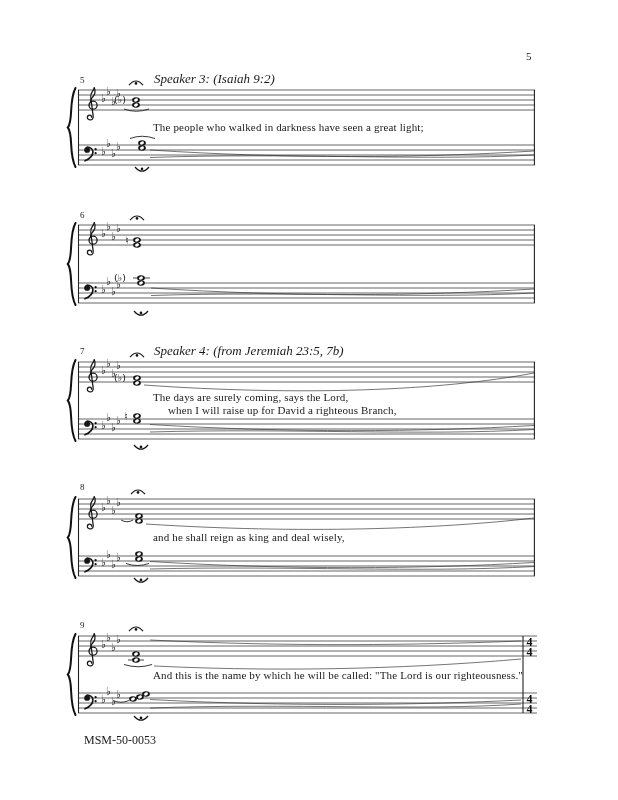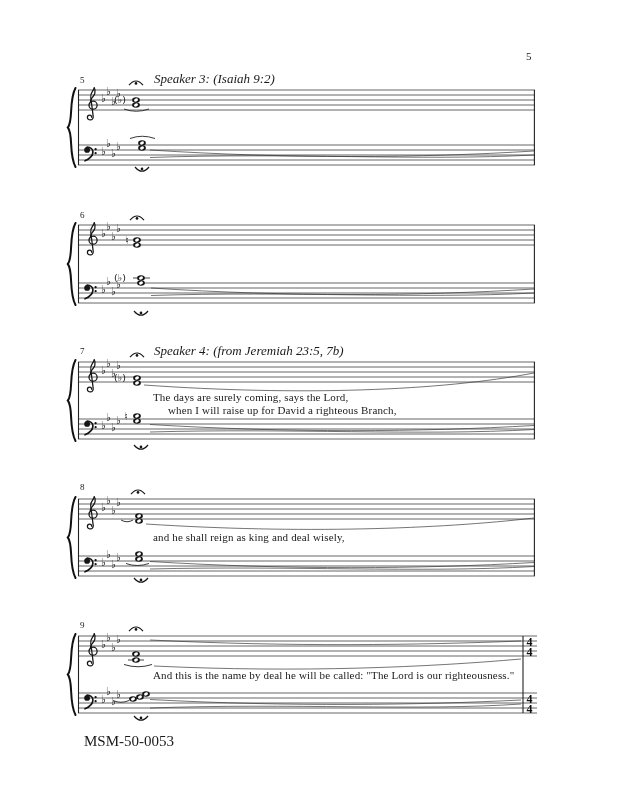--- a/index.html
+++ b/index.html
@@ -3,21 +3,21 @@
 <meta charset="utf-8">
 <style>
   html,body{margin:0;padding:0;background:#fff;}
   .page{position:relative;width:618px;height:800px;background:#fff;overflow:hidden;
         font-family:"Liberation Serif",serif;color:#1a1a1a;}
   .abs{position:absolute;white-space:nowrap;}
   .pagenum{font-size:11px;}
   .mnum{font-size:9px;}
   .speaker{font-size:13px;font-style:italic;}
   .lyric{font-size:11px;letter-spacing:.15px;}
-  .footer{font-size:15px;}
+  .footer{font-size:12px;}
   svg{position:absolute;left:0;top:0;}
   svg text.acc{font-family:"DejaVu Sans",sans-serif;fill:#1a1a1a;}
   svg text.ts{font-family:"Liberation Serif",serif;font-weight:bold;fill:#111;}
 </style>
 </head>
 <body>
 
 <div class="page">
 
 <svg width="618" height="800" viewBox="0 0 618 800">
@@ -226,28 +226,29 @@
     <path d="M154 666 C300 673 430 667 521 659" fill="none" stroke="#3a3a3a" stroke-width="0.7"></path>
     <path d="M150 699.5 C290 707 420 705 521 700" fill="none" stroke="#3a3a3a" stroke-width="0.7"></path>
     <path d="M150 708 C290 703 420 711 521 704" fill="none" stroke="#3a3a3a" stroke-width="0.7"></path>
   </g>
 </svg>
 
   <div class="abs pagenum" style="left:526px;top:50px;">5</div>
 
   <div class="abs mnum" style="left:80px;top:75px;">5</div>
   <div class="abs speaker" style="left:154px;top:71px;">Speaker 3: (Isaiah 9:2)</div>
+  <div class="abs lyric" style="left:153px;top:121px;">The people who walked in darkness have seen a great light;</div>
 
   <div class="abs mnum" style="left:80px;top:210px;">6</div>
 
   <div class="abs mnum" style="left:80px;top:346px;">7</div>
   <div class="abs speaker" style="left:154px;top:343px;">Speaker 4: (from Jeremiah 23:5, 7b)</div>
   <div class="abs lyric" style="left:153px;top:391px;">The days are surely coming, says the Lord,</div>
   <div class="abs lyric" style="left:168px;top:404px;">when I will raise up for David a righteous Branch,</div>
 
   <div class="abs mnum" style="left:80px;top:482px;">8</div>
   <div class="abs lyric" style="left:153px;top:531px;">and he shall reign as king and deal wisely,</div>
 
   <div class="abs mnum" style="left:80px;top:620px;">9</div>
-  <div class="abs lyric" style="left:153px;top:669px;">And this is the name by deal he will be called: "The Lord is our righteousness."</div>
+  <div class="abs lyric" style="left:153px;top:669px;">And this is the name by which he will be called: "The Lord is our righteousness."</div>
 
   <div class="abs footer" style="left:84px;top:733px;">MSM-50-0053</div>
 </div>
 
 </body></html>

